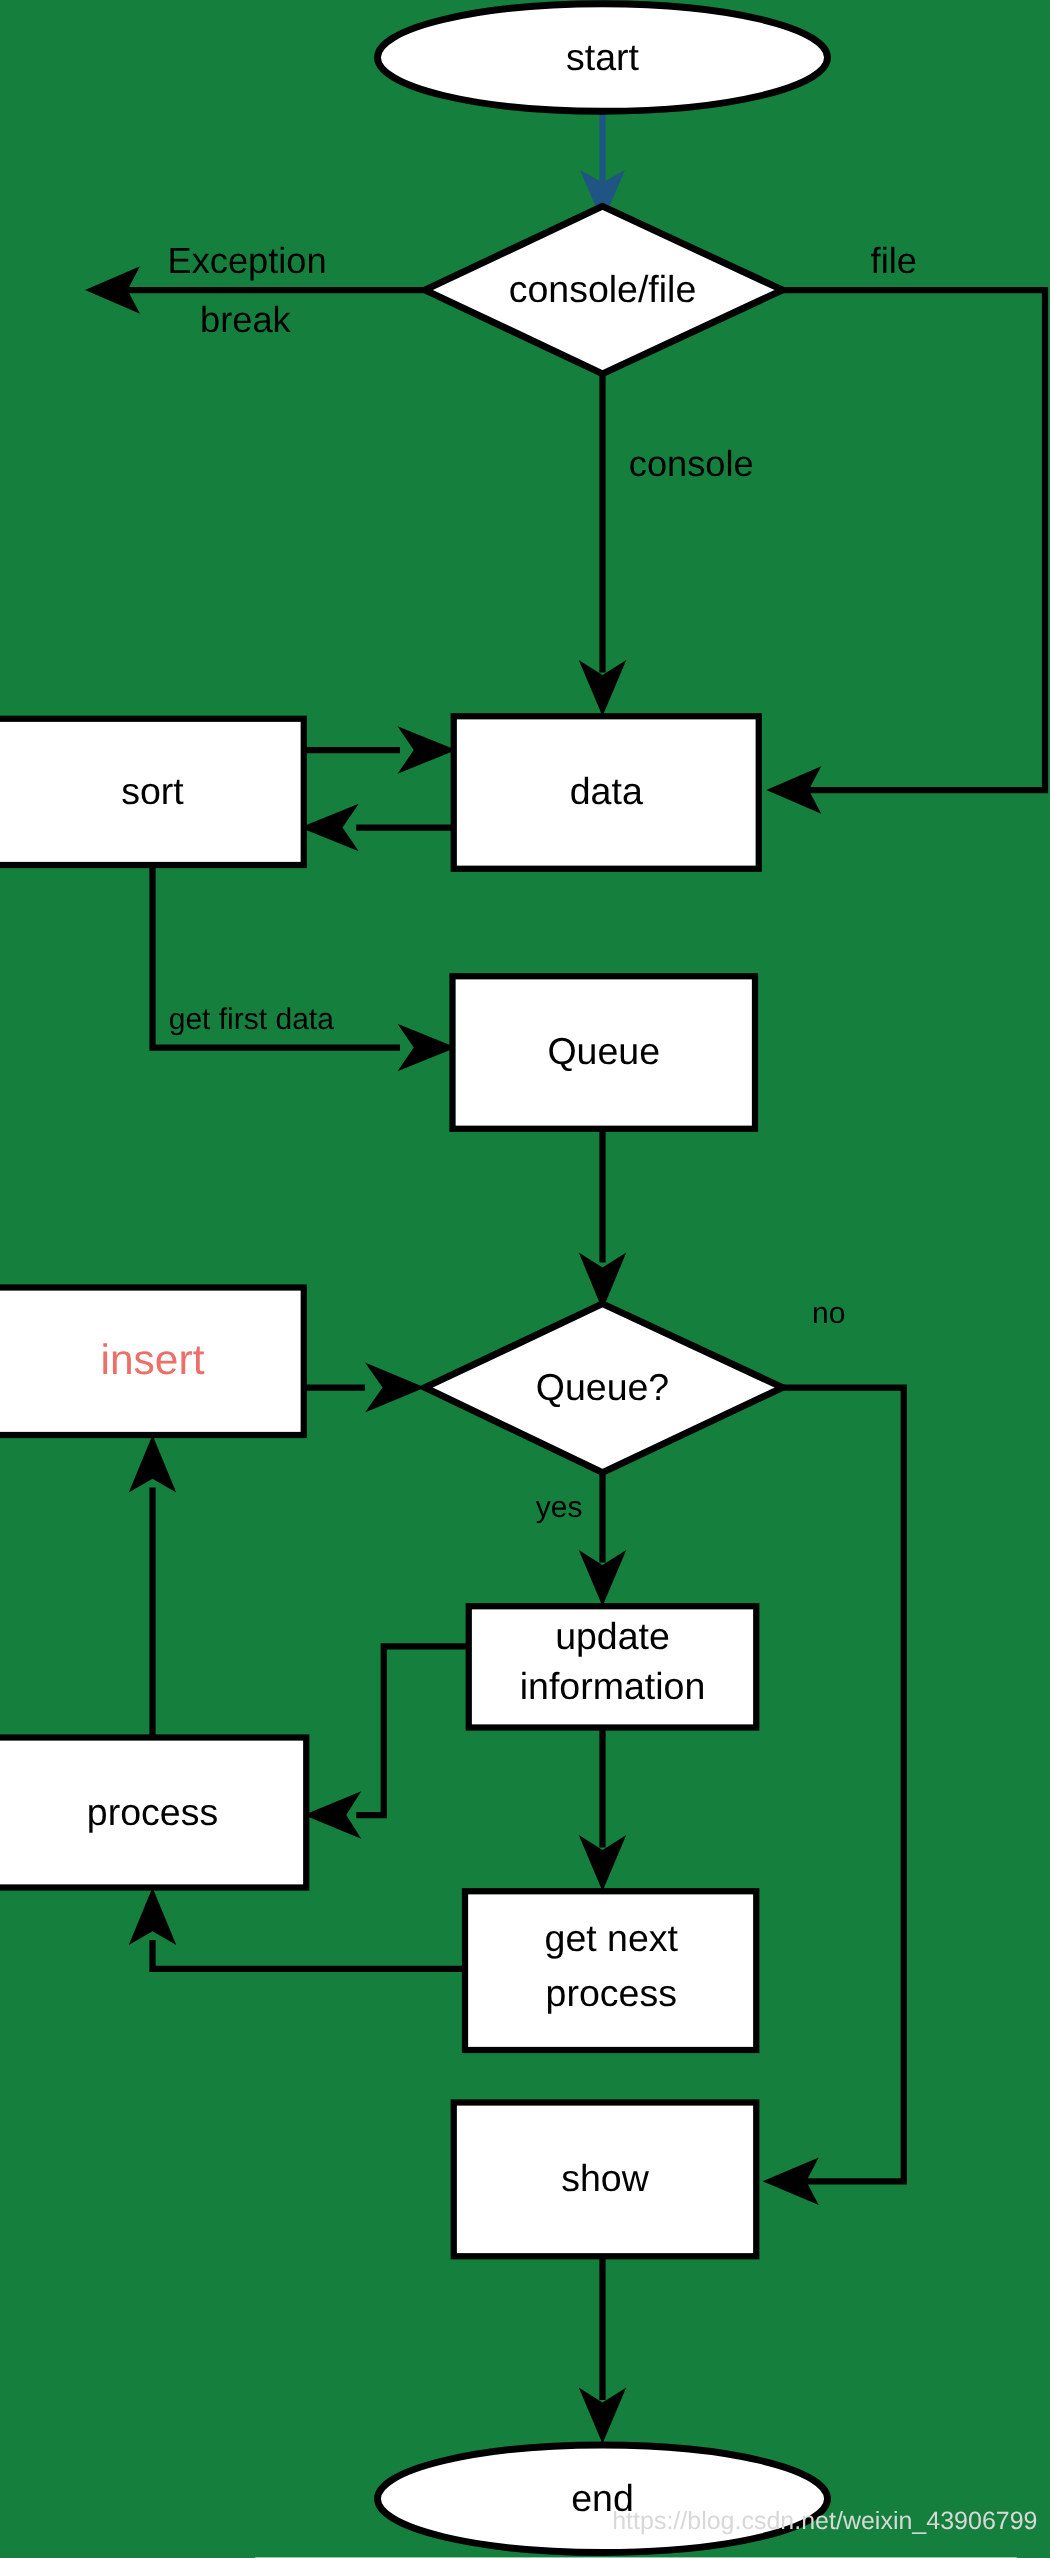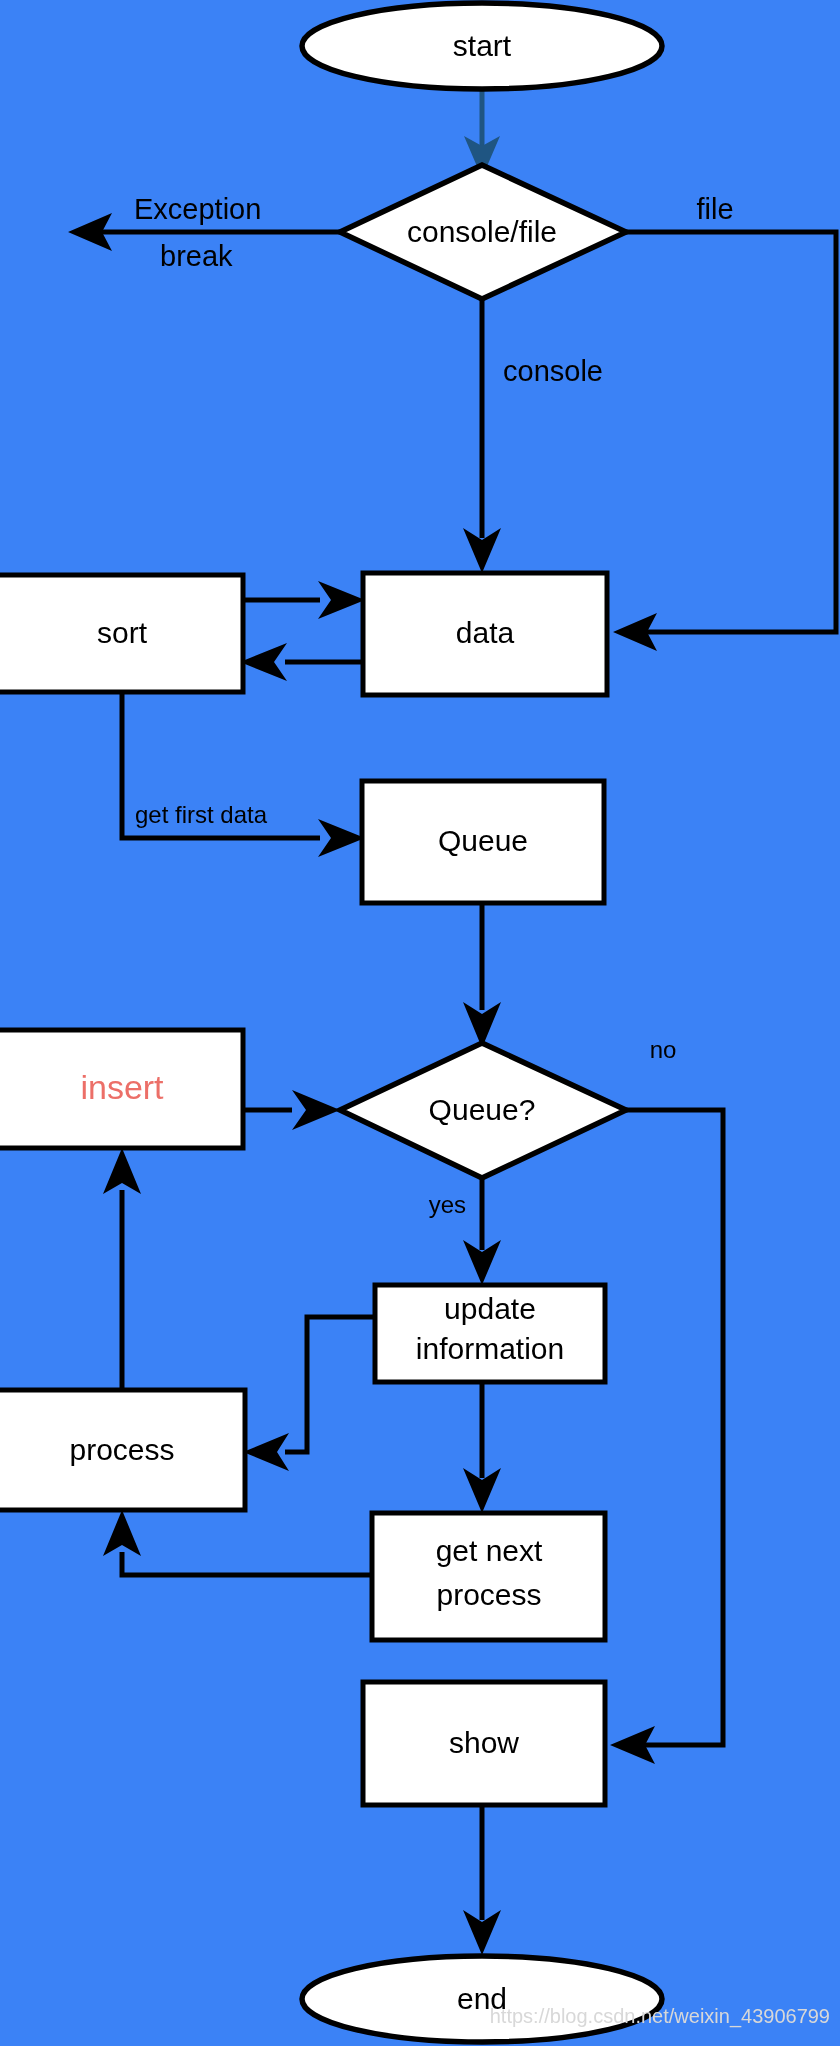--- a/index.html
+++ b/index.html
@@ -11,21 +11,21 @@
   body {
     width: 840px;
     height: 2046px;
     overflow: hidden;
     font-family: "Liberation Sans", sans-serif;
   }
   #flow-root {
     position: relative;
     width: 840px;
     height: 2046px;
-    background: #3b82f6;
+    background: #15803d;
   }
   svg#flow-svg {
     display: block;
     width: 840px;
     height: 2046px;
   }
   .node-shape {
     fill: #ffffff;
     stroke: #000000;
     stroke-width: 5;

